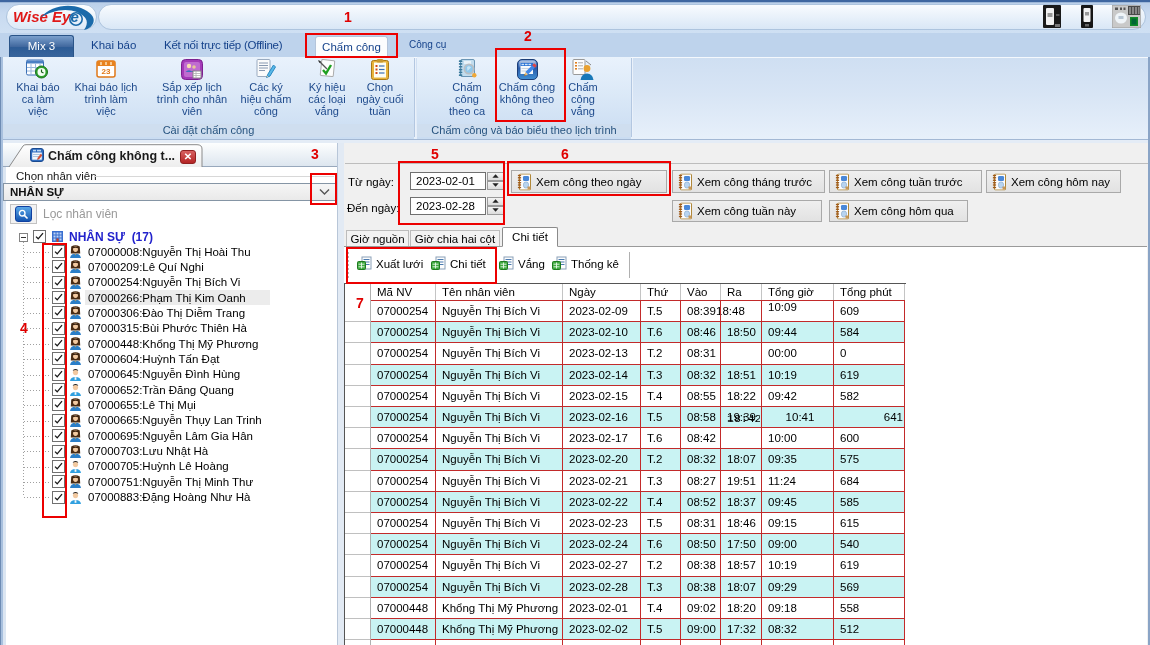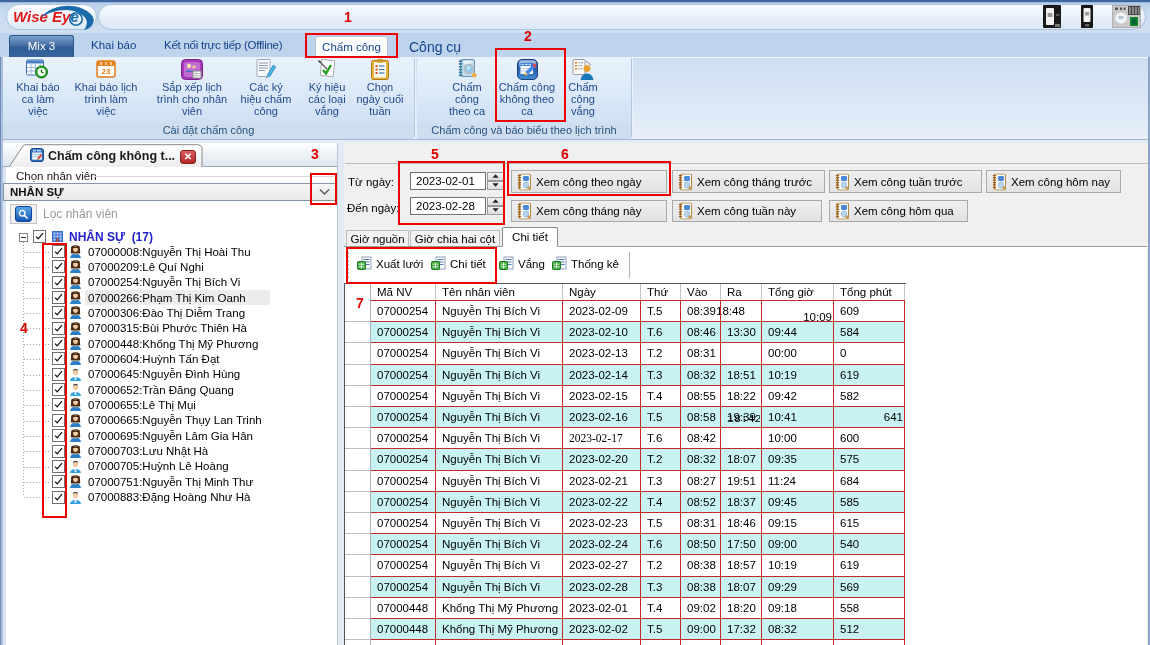--- a/index.html
+++ b/index.html
@@ -62,21 +62,21 @@
   <rect x="6.5" y="11" width="5" height="3" fill="#b8c6d4"></rect>
   <rect x="18" y="12" width="8" height="9" fill="#0f8a28"></rect>
   <rect x="19.5" y="13.5" width="5" height="6" fill="#063"></rect>
 </svg>
 
 <div class="abs" style="left:0;top:33px;width:1150px;height:24px;background:#bed3ec;"></div>
 <div class="abs" style="left:9px;top:35px;width:65px;height:22px;border-radius:3px 3px 0 0;background:linear-gradient(180deg,#7ba0cd 0%,#42699f 50%,#2d5c96 55%,#39659c 100%);border:1px solid #2a5488;border-bottom:none;color:#fff;font-size:11.5px;text-align:center;line-height:21px;">Mix 3</div>
 <div class="abs navy" style="left:91px;top:39px;font-size:11.5px;">Khai báo</div>
 <div class="abs navy" style="left:164px;top:39px;font-size:11.5px;letter-spacing:-0.25px;">Kết nối trực tiếp (Offline)</div>
 <div class="abs" style="left:315px;top:36px;width:73px;height:21px;border-radius:3px 3px 0 0;background:#fcfdfe;border:1px solid #b4c4da;border-bottom:none;color:#15428b;font-size:11.5px;text-align:center;line-height:20px;">Chấm công</div>
-<div class="abs navy" style="left:409px;top:39px;font-size:14px;">Công cụ</div>
+<div class="abs navy" style="left:409px;top:39px;font-size:10px;">Công cụ</div>
 
 <div class="abs" style="left:0;top:57px;width:1150px;height:82px;background:linear-gradient(180deg,#cfdff2 0%,#d8e5f5 45%,#e7f0fa 100%);border-top:1px solid #f4f8fd;"></div>
 <div class="abs" style="left:3px;top:57px;width:411px;height:82px;background:linear-gradient(180deg,#e9f2fc 0%,#ddeaf8 40%,#c9dcf2 100%);"></div>
 <div class="abs" style="left:417px;top:57px;width:214px;height:82px;background:linear-gradient(180deg,#e9f2fc 0%,#ddeaf8 40%,#c9dcf2 100%);"></div>
 <div class="abs" style="left:0;top:139px;width:1150px;height:1px;background:#a3b8d4;"></div>
 <div class="abs" style="left:0;top:140px;width:1150px;height:3px;background:#e4ecf6;"></div>
 <div class="capt" style="left:3px;width:411px;">Cài đặt chấm công</div>
 <div class="capt" style="left:417px;width:214px;">Chấm công và báo biểu theo lịch trình</div>
 <div class="abs" style="left:414px;top:58px;width:1px;height:79px;background:#b3c7e1;"></div>
 <div class="abs" style="left:415px;top:58px;width:1px;height:79px;background:#eaf1fa;"></div>
@@ -612,37 +612,20 @@
           <rect x="0.8" y="6" width="3.4" height="1.5" rx="0.7"></rect>
           <rect x="0.8" y="8.4" width="3.4" height="1.5" rx="0.7"></rect>
           <rect x="0.8" y="10.8" width="3.4" height="1.5" rx="0.7"></rect>
           <rect x="0.8" y="13.2" width="3.4" height="1.5" rx="0.7"></rect>
         </g>
 <rect x="6" y="2.5" width="6" height="5" rx="1.2" fill="#4a88d8"></rect>
 <rect x="6.5" y="8.5" width="5" height="6" rx="2.2" fill="#b8d4f0" stroke="#88aacc" stroke-width="0.7"></rect>
 <rect x="10.5" y="13" width="3" height="3" fill="#c89858"></rect>
 </svg>
       <span>Xem công hôm nay</span>
-    </div>
-<div class="btn" style="left:511px;top:200px;width:156px;height:22px;">
-      <svg width="14" height="17" viewBox="0 0 14 17">
-<rect x="2.5" y="0.5" width="11" height="16" rx="1" fill="#fdfdfd" stroke="#b0883a"></rect>
-<g fill="#a05a1a">
-          <rect x="0.8" y="1.2" width="3.4" height="1.5" rx="0.7"></rect>
-          <rect x="0.8" y="3.6" width="3.4" height="1.5" rx="0.7"></rect>
-          <rect x="0.8" y="6" width="3.4" height="1.5" rx="0.7"></rect>
-          <rect x="0.8" y="8.4" width="3.4" height="1.5" rx="0.7"></rect>
-          <rect x="0.8" y="10.8" width="3.4" height="1.5" rx="0.7"></rect>
-          <rect x="0.8" y="13.2" width="3.4" height="1.5" rx="0.7"></rect>
-        </g>
-<rect x="6" y="2.5" width="6" height="5" rx="1.2" fill="#4a88d8"></rect>
-<rect x="6.5" y="8.5" width="5" height="6" rx="2.2" fill="#b8d4f0" stroke="#88aacc" stroke-width="0.7"></rect>
-<rect x="10.5" y="13" width="3" height="3" fill="#c89858"></rect>
-</svg>
-      <span>Xem công tháng này</span>
     </div>
 <div class="btn" style="left:672px;top:200px;width:150px;height:22px;">
       <svg width="14" height="17" viewBox="0 0 14 17">
 <rect x="2.5" y="0.5" width="11" height="16" rx="1" fill="#fdfdfd" stroke="#b0883a"></rect>
 <g fill="#a05a1a">
           <rect x="0.8" y="1.2" width="3.4" height="1.5" rx="0.7"></rect>
           <rect x="0.8" y="3.6" width="3.4" height="1.5" rx="0.7"></rect>
           <rect x="0.8" y="6" width="3.4" height="1.5" rx="0.7"></rect>
           <rect x="0.8" y="8.4" width="3.4" height="1.5" rx="0.7"></rect>
           <rect x="0.8" y="10.8" width="3.4" height="1.5" rx="0.7"></rect>
@@ -758,30 +741,30 @@
 <div class="abs" style="left:834px;top:284px;width:71px;height:17px;background:#fff;border-right:1px solid #c4c4c4;"></div>
 <div class="cell" style="left:840px;top:286px;width:63px;">Tổng phút</div>
 <div class="abs" style="left:345px;top:301px;width:25px;height:20px;background:#fff;"></div>
 <div class="abs" style="left:371px;top:301px;width:533px;height:20px;background:#fff;"></div>
 <div class="cell" style="left:377px;top:305px;width:57px;">07000254</div>
 <div class="cell" style="left:442px;top:305px;width:119px;">Nguyễn Thị Bích Vi</div>
 <div class="cell" style="left:569px;top:305px;width:70px;">2023-02-09</div>
 <div class="cell" style="left:647px;top:305px;width:32px;">T.5</div>
 <div class="cell" style="left:687px;top:305px;width:32px;">08:39</div>
 <div class="cell" style="left:716px;top:305px;width:33px;">18:48</div>
-<div class="cell" style="left:768px;top:311px;width:64px;text-align:right;">10:09</div>
+<div class="cell" style="left:768px;top:301px;width:64px;">10:09</div>
 <div class="cell" style="left:840px;top:305px;width:63px;">609</div>
 <div class="abs" style="left:345px;top:322px;width:25px;height:20px;background:#fff;"></div>
 <div class="abs" style="left:371px;top:322px;width:533px;height:20px;background:#c9f3f3;"></div>
 <div class="cell" style="left:377px;top:326px;width:57px;">07000254</div>
 <div class="cell" style="left:442px;top:326px;width:119px;">Nguyễn Thị Bích Vi</div>
 <div class="cell" style="left:569px;top:326px;width:70px;">2023-02-10</div>
 <div class="cell" style="left:647px;top:326px;width:32px;">T.6</div>
 <div class="cell" style="left:687px;top:326px;width:32px;">08:46</div>
-<div class="cell" style="left:727px;top:326px;width:33px;">13:30</div>
+<div class="cell" style="left:727px;top:326px;width:33px;">18:50</div>
 <div class="cell" style="left:768px;top:326px;width:64px;">09:44</div>
 <div class="cell" style="left:840px;top:326px;width:63px;">584</div>
 <div class="abs" style="left:345px;top:343px;width:25px;height:21px;background:#fff;"></div>
 <div class="abs" style="left:371px;top:343px;width:533px;height:21px;background:#fff;"></div>
 <div class="cell" style="left:377px;top:347px;width:57px;">07000254</div>
 <div class="cell" style="left:442px;top:347px;width:119px;">Nguyễn Thị Bích Vi</div>
 <div class="cell" style="left:569px;top:347px;width:70px;">2023-02-13</div>
 <div class="cell" style="left:647px;top:347px;width:32px;">T.2</div>
 <div class="cell" style="left:687px;top:347px;width:32px;">08:31</div>
 <div class="cell" style="left:768px;top:347px;width:64px;">00:00</div>
@@ -807,27 +790,27 @@
 <div class="cell" style="left:768px;top:390px;width:64px;">09:42</div>
 <div class="cell" style="left:840px;top:390px;width:63px;">582</div>
 <div class="abs" style="left:345px;top:407px;width:25px;height:20px;background:#fff;"></div>
 <div class="abs" style="left:371px;top:407px;width:533px;height:20px;background:#c9f3f3;"></div>
 <div class="cell" style="left:377px;top:411px;width:57px;">07000254</div>
 <div class="cell" style="left:442px;top:411px;width:119px;">Nguyễn Thị Bích Vi</div>
 <div class="cell" style="left:569px;top:411px;width:70px;">2023-02-16</div>
 <div class="cell" style="left:647px;top:411px;width:32px;">T.5</div>
 <div class="cell" style="left:687px;top:411px;width:32px;">08:58</div>
 <div class="cell" style="left:727px;top:411px;width:33px;">19:39</div>
-<div class="cell" style="left:768px;top:411px;width:64px;">10:41</div>
+<div class="cell" style="left:768px;top:411px;width:64px;text-align:center;">10:41</div>
 <div class="cell" style="left:840px;top:411px;width:63px;text-align:right;">641</div>
 <div class="abs" style="left:345px;top:428px;width:25px;height:20px;background:#fff;"></div>
 <div class="abs" style="left:371px;top:428px;width:533px;height:20px;background:#fff;"></div>
 <div class="cell" style="left:377px;top:432px;width:57px;">07000254</div>
 <div class="cell" style="left:442px;top:432px;width:119px;">Nguyễn Thị Bích Vi</div>
-<div class="cell" style="left:569px;top:432px;width:70px;font-family:Liberation Serif, serif;">2023-02-17</div>
+<div class="cell" style="left:569px;top:432px;width:70px;">2023-02-17</div>
 <div class="cell" style="left:647px;top:432px;width:32px;">T.6</div>
 <div class="cell" style="left:687px;top:432px;width:32px;">08:42</div>
 <div class="cell" style="left:727px;top:412px;width:33px;font-family:Liberation Mono, monospace;">18:42</div>
 <div class="cell" style="left:768px;top:432px;width:64px;">10:00</div>
 <div class="cell" style="left:840px;top:432px;width:63px;">600</div>
 <div class="abs" style="left:345px;top:449px;width:25px;height:21px;background:#fff;"></div>
 <div class="abs" style="left:371px;top:449px;width:533px;height:21px;background:#c9f3f3;"></div>
 <div class="cell" style="left:377px;top:453px;width:57px;">07000254</div>
 <div class="cell" style="left:442px;top:453px;width:119px;">Nguyễn Thị Bích Vi</div>
 <div class="cell" style="left:569px;top:453px;width:70px;">2023-02-20</div>

